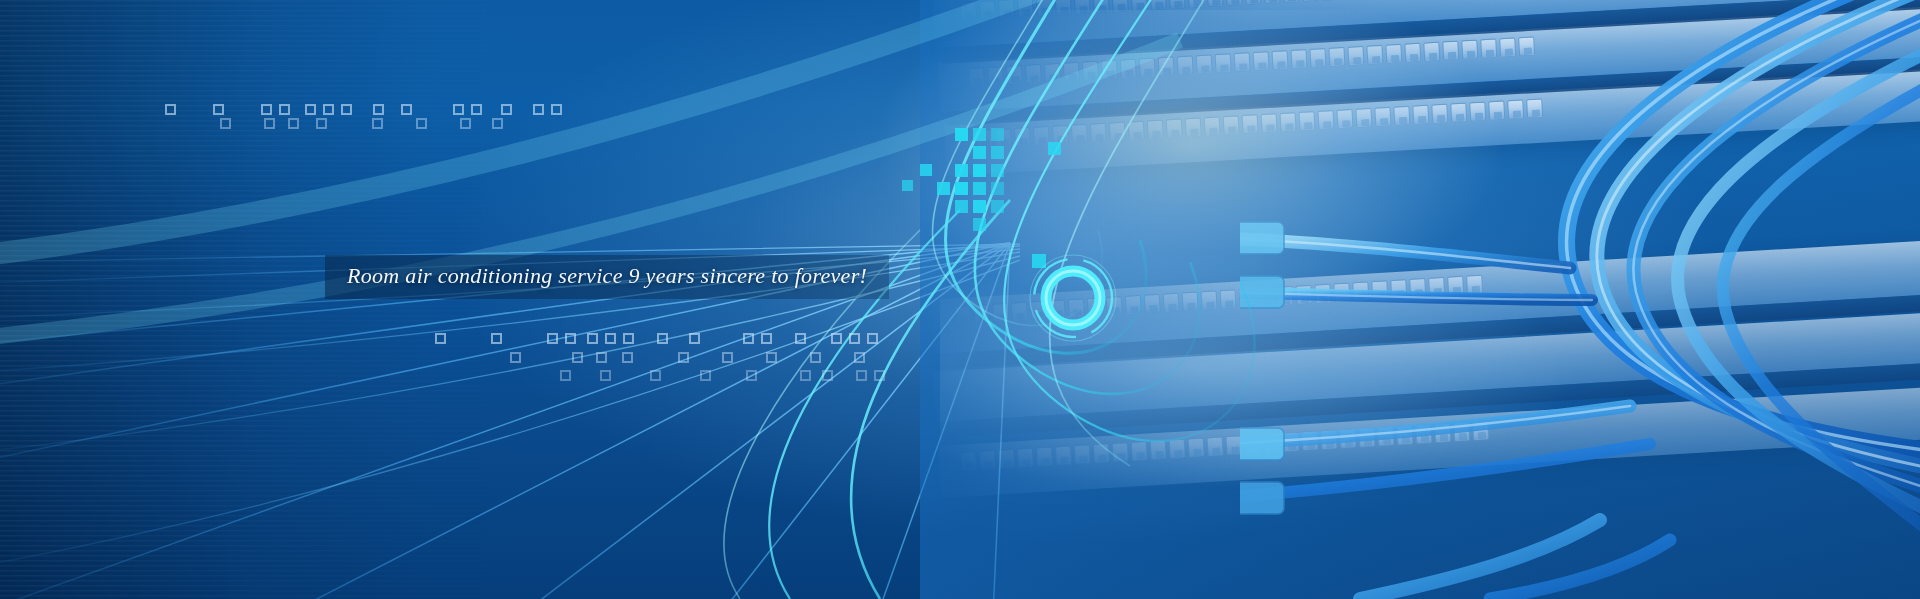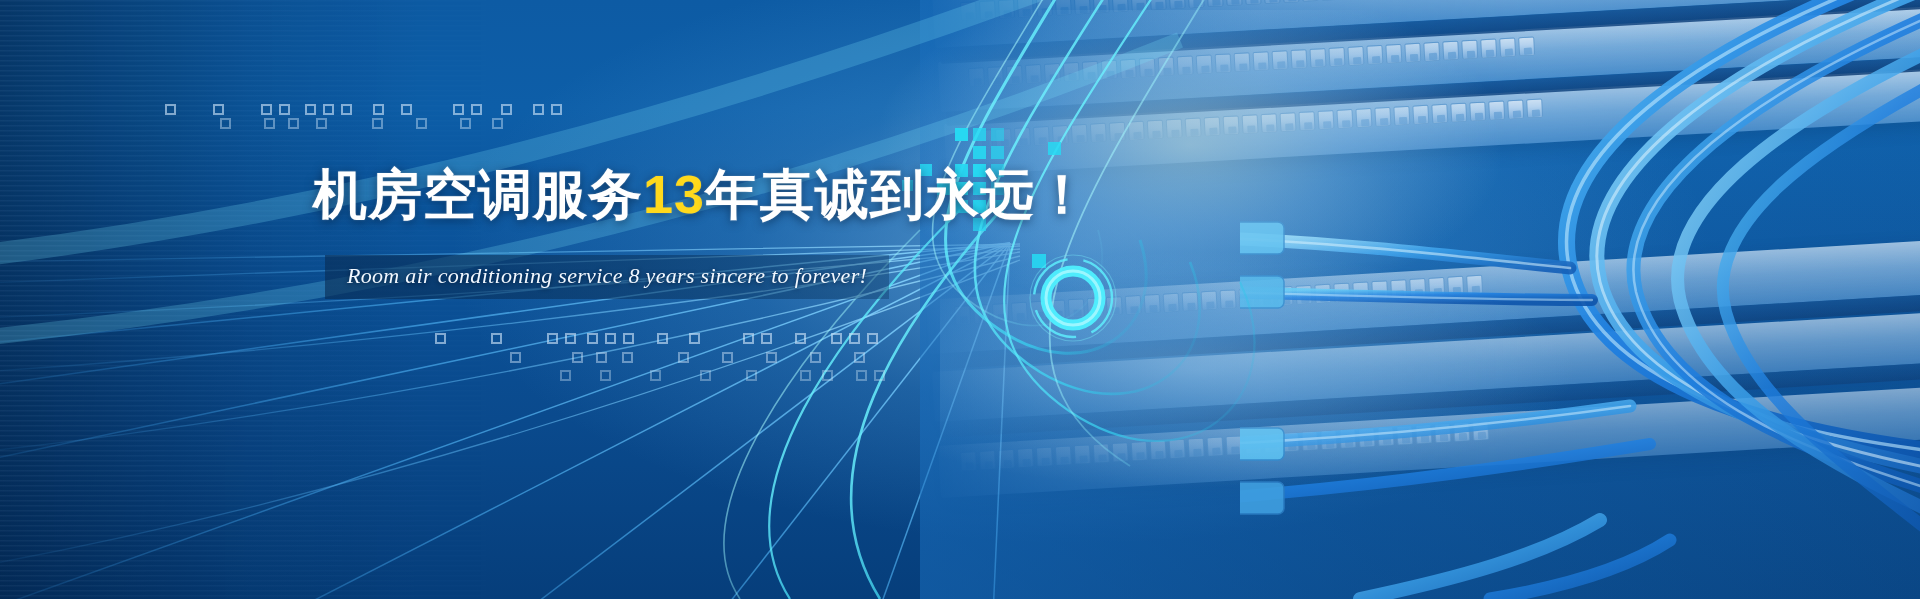--- a/index.html
+++ b/index.html
@@ -512,21 +512,18 @@
     <b style="left:40px; opacity:.6;"></b>
     <b style="left:90px; opacity:.6;"></b>
     <b style="left:140px; opacity:.6;"></b>
     <b style="left:186px; opacity:.6;"></b>
     <b style="left:240px; opacity:.6;"></b>
     <b style="left:262px; opacity:.6;"></b>
     <b style="left:296px; opacity:.6;"></b>
     <b style="left:314px; opacity:.6;"></b>
   </div>
 
-  <div class="headline">
-    <span>机房空调服务</span><span class="hl">13</span><span>年真诚到永远！</span>
-  </div>
 
   <div class="sub-wrap">
-    <div class="subtitle">Room air conditioning service 8 years sincere to forever!</div>
+    <div class="subtitle">Room air conditioning service 9 years sincere to forever!</div>
   </div>
 
 </div>
 
 </body></html>

